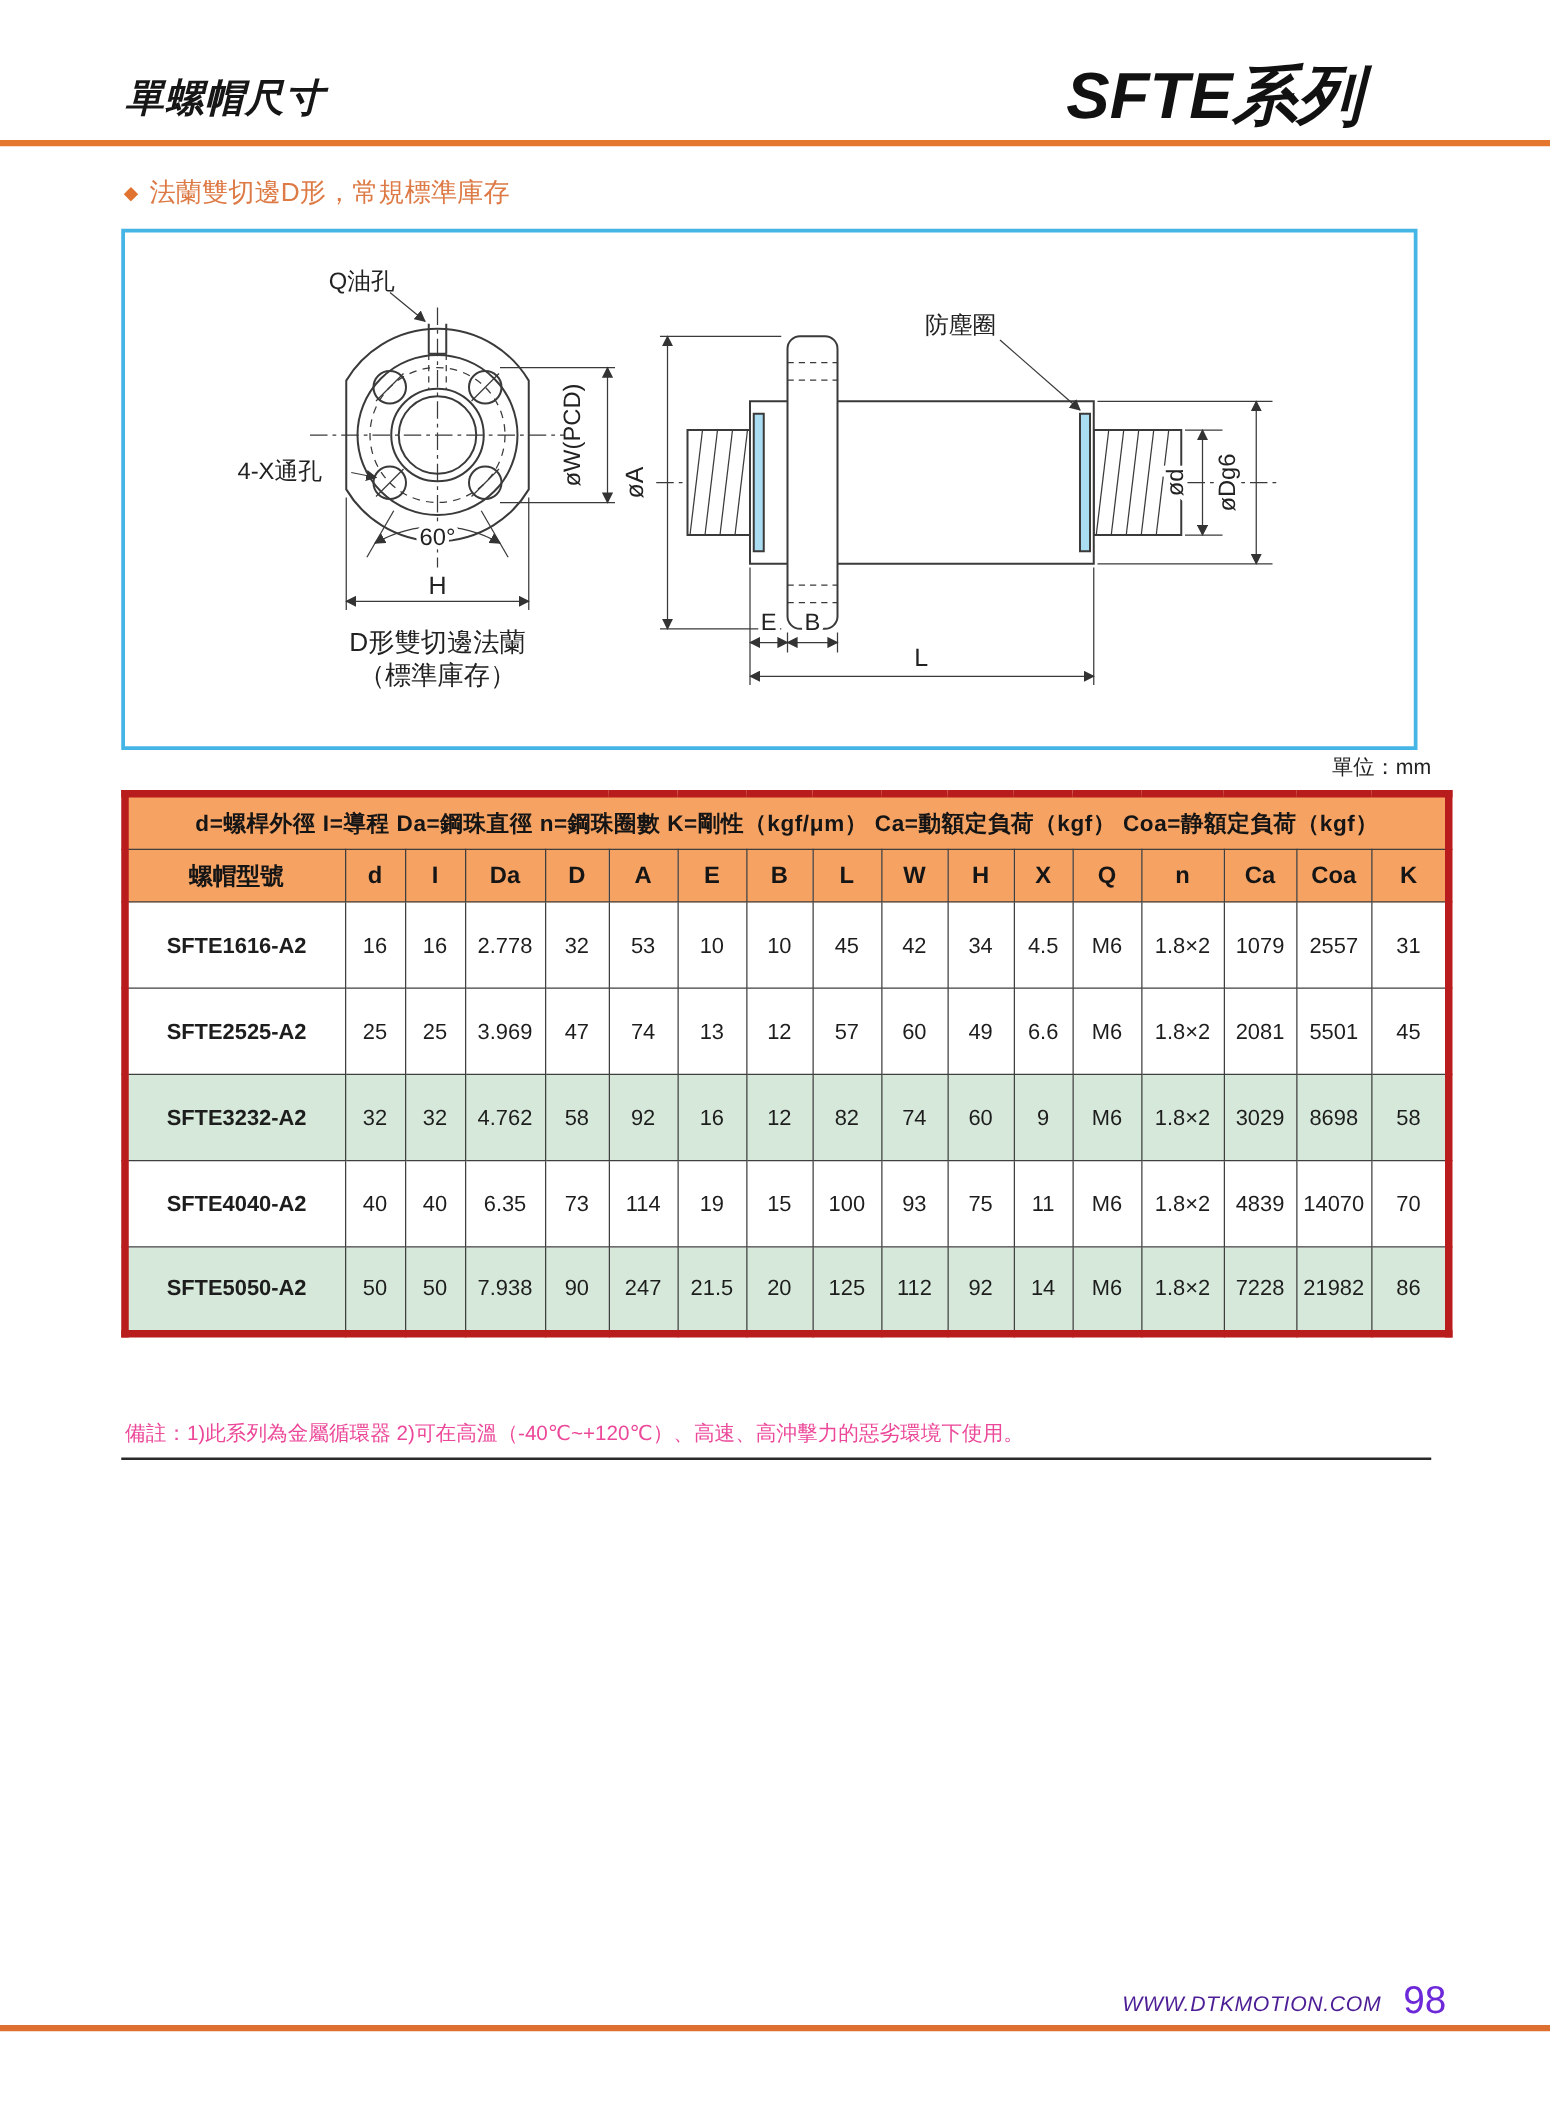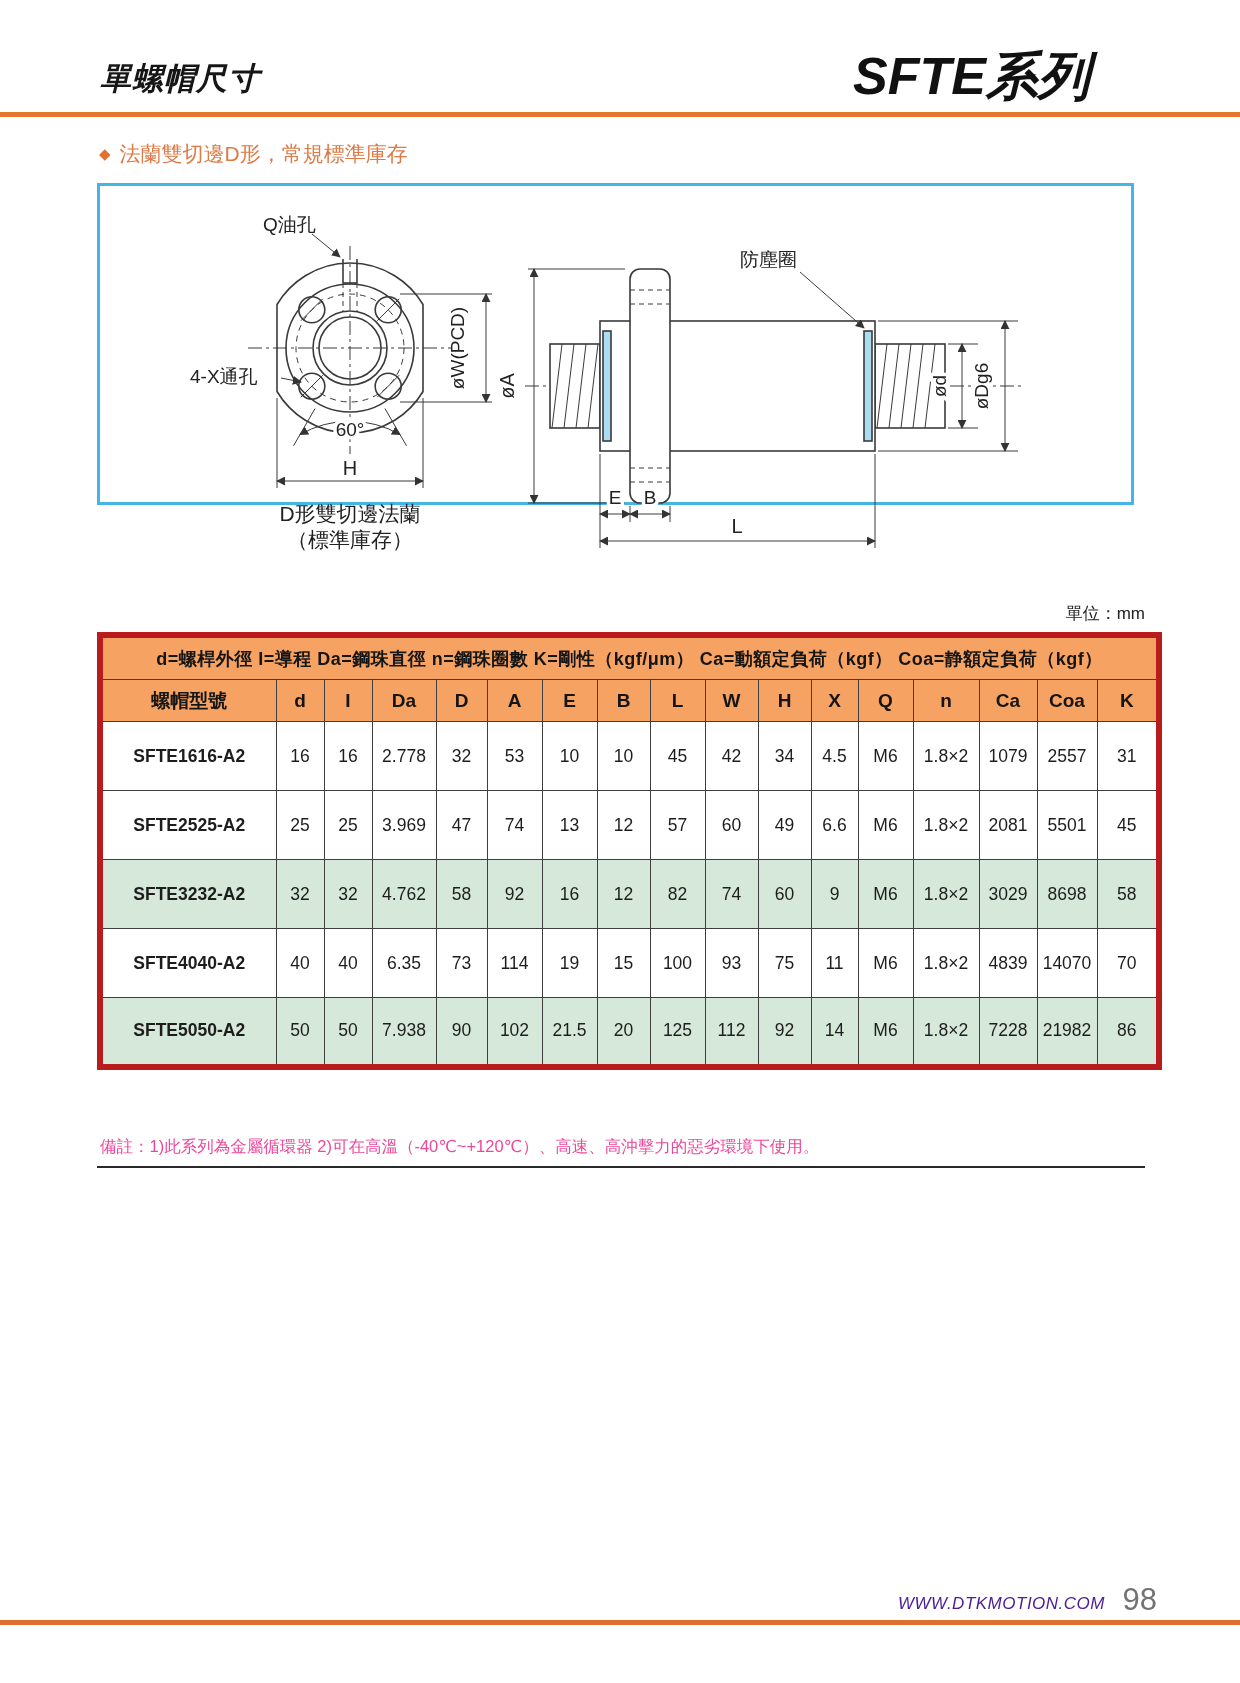--- a/index.html
+++ b/index.html
@@ -9,21 +9,21 @@
   
   .title-left{position:absolute;left:100px;top:58px;font-size:31px;font-weight:bold;font-style:italic;letter-spacing:1px;color:#161616;}
   .title-right{position:absolute;right:150px;top:42px;font-size:52px;font-weight:bold;font-style:italic;color:#111;}
   .top-rule{position:absolute;left:0;top:112px;width:1240px;height:5px;background:#e5762e;}
 
   
   .subtitle{position:absolute;left:99px;top:140px;font-size:21px;color:#dd7a45;display:flex;align-items:center;}
   .subtitle .diamond{font-size:15px;margin-right:9px;color:#e2722f;}
 
   
-  .diagram-box{position:absolute;left:97px;top:183px;width:1037px;height:322px;border:3px solid #45b5e6;background:#fff;box-sizing:border-box;text-align:center;}
+  .diagram-box{position:absolute;left:97px;top:183px;width:1037px;height:417px;border:3px solid #45b5e6;background:#fff;box-sizing:border-box;text-align:center;}
   .diagram-box svg{display:block;}
   svg text{font-family:"Liberation Sans","DejaVu Sans",sans-serif;fill:#222;}
   .halo{paint-order:stroke;stroke:#fff;stroke-width:7px;}
 
   .unit-note{position:absolute;right:95px;top:602px;font-size:17px;color:#222;}
 
   
   .spec-table-wrap{position:absolute;left:97px;top:632px;width:1048px;}
   table.spec{width:100%;border-collapse:collapse;table-layout:fixed;border:6px solid #b91c1c;}
   table.spec th,table.spec td{border:1.4px solid #3f3f3f;text-align:center;vertical-align:middle;padding:0;}
@@ -33,21 +33,21 @@
   table.spec tbody tr.green{background:#d5e8d9;}
   table.spec tbody td{font-size:17.5px;color:#1d1d1d;}
   table.spec tbody td.model{font-weight:bold;}
 
   .note{position:absolute;left:100px;top:1136px;font-size:16.5px;color:#ec4899;}
   .note-rule{position:absolute;left:97px;top:1166px;width:1048px;height:2px;background:#2a2a2a;}
 
   
   .footer-rule{position:absolute;left:0;top:1620px;width:1240px;height:5px;background:#dd7030;}
   .footer-site{position:absolute;right:135px;top:1594px;font-size:17px;font-style:italic;color:#4c1d95;letter-spacing:.5px;}
-  .footer-page{position:absolute;right:83px;top:1582px;font-size:31px;color:#737373;}
+  .footer-page{position:absolute;right:83px;top:1582px;font-size:31px;color:#6d28d9;}
 </style>
 </head>
 <body>
 
 <div class="page">
 
   <div class="title-left">單螺帽尺寸</div>
   <div class="title-right">SFTE系列</div>
   <div class="top-rule"></div>
 
@@ -296,21 +296,21 @@
             <td>4839</td>
             <td>14070</td>
             <td>70</td>
           </tr>
           <tr class="green">
             <td class="model">SFTE5050-A2</td>
             <td>50</td>
             <td>50</td>
             <td>7.938</td>
             <td>90</td>
-            <td>102</td>
+            <td>247</td>
             <td>21.5</td>
             <td>20</td>
             <td>125</td>
             <td>112</td>
             <td>92</td>
             <td>14</td>
             <td>M6</td>
             <td>1.8×2</td>
             <td>7228</td>
             <td>21982</td>

